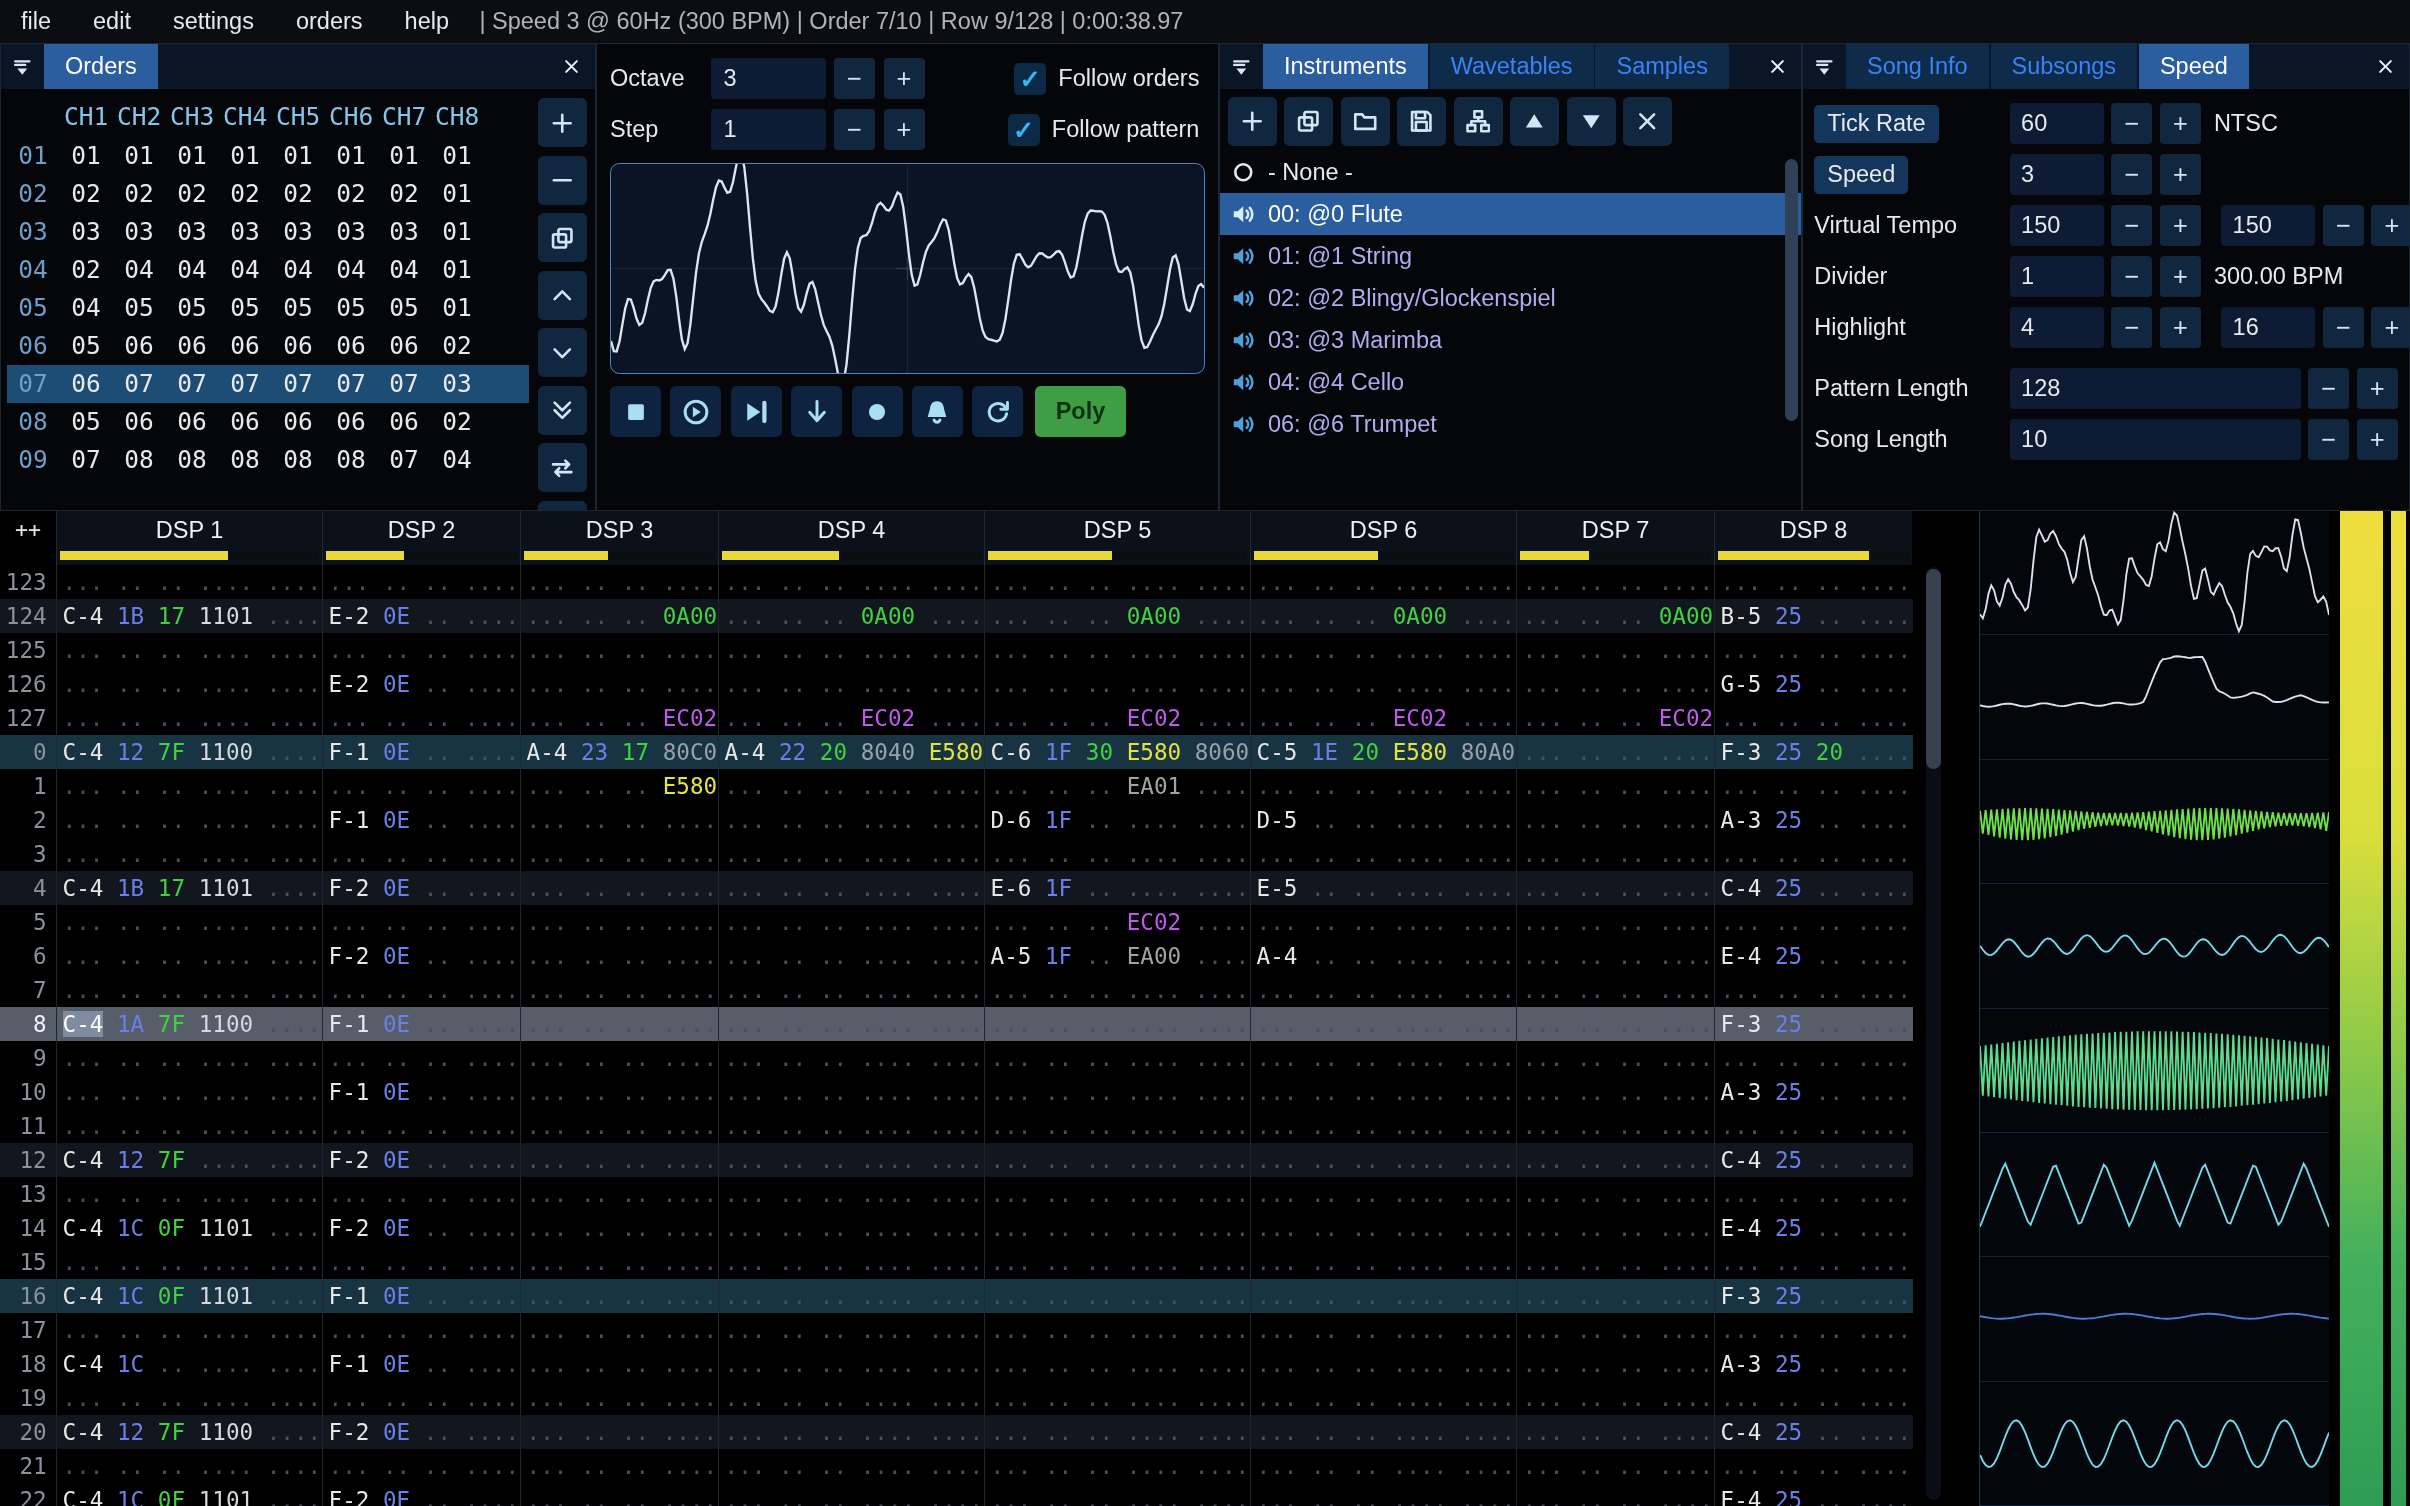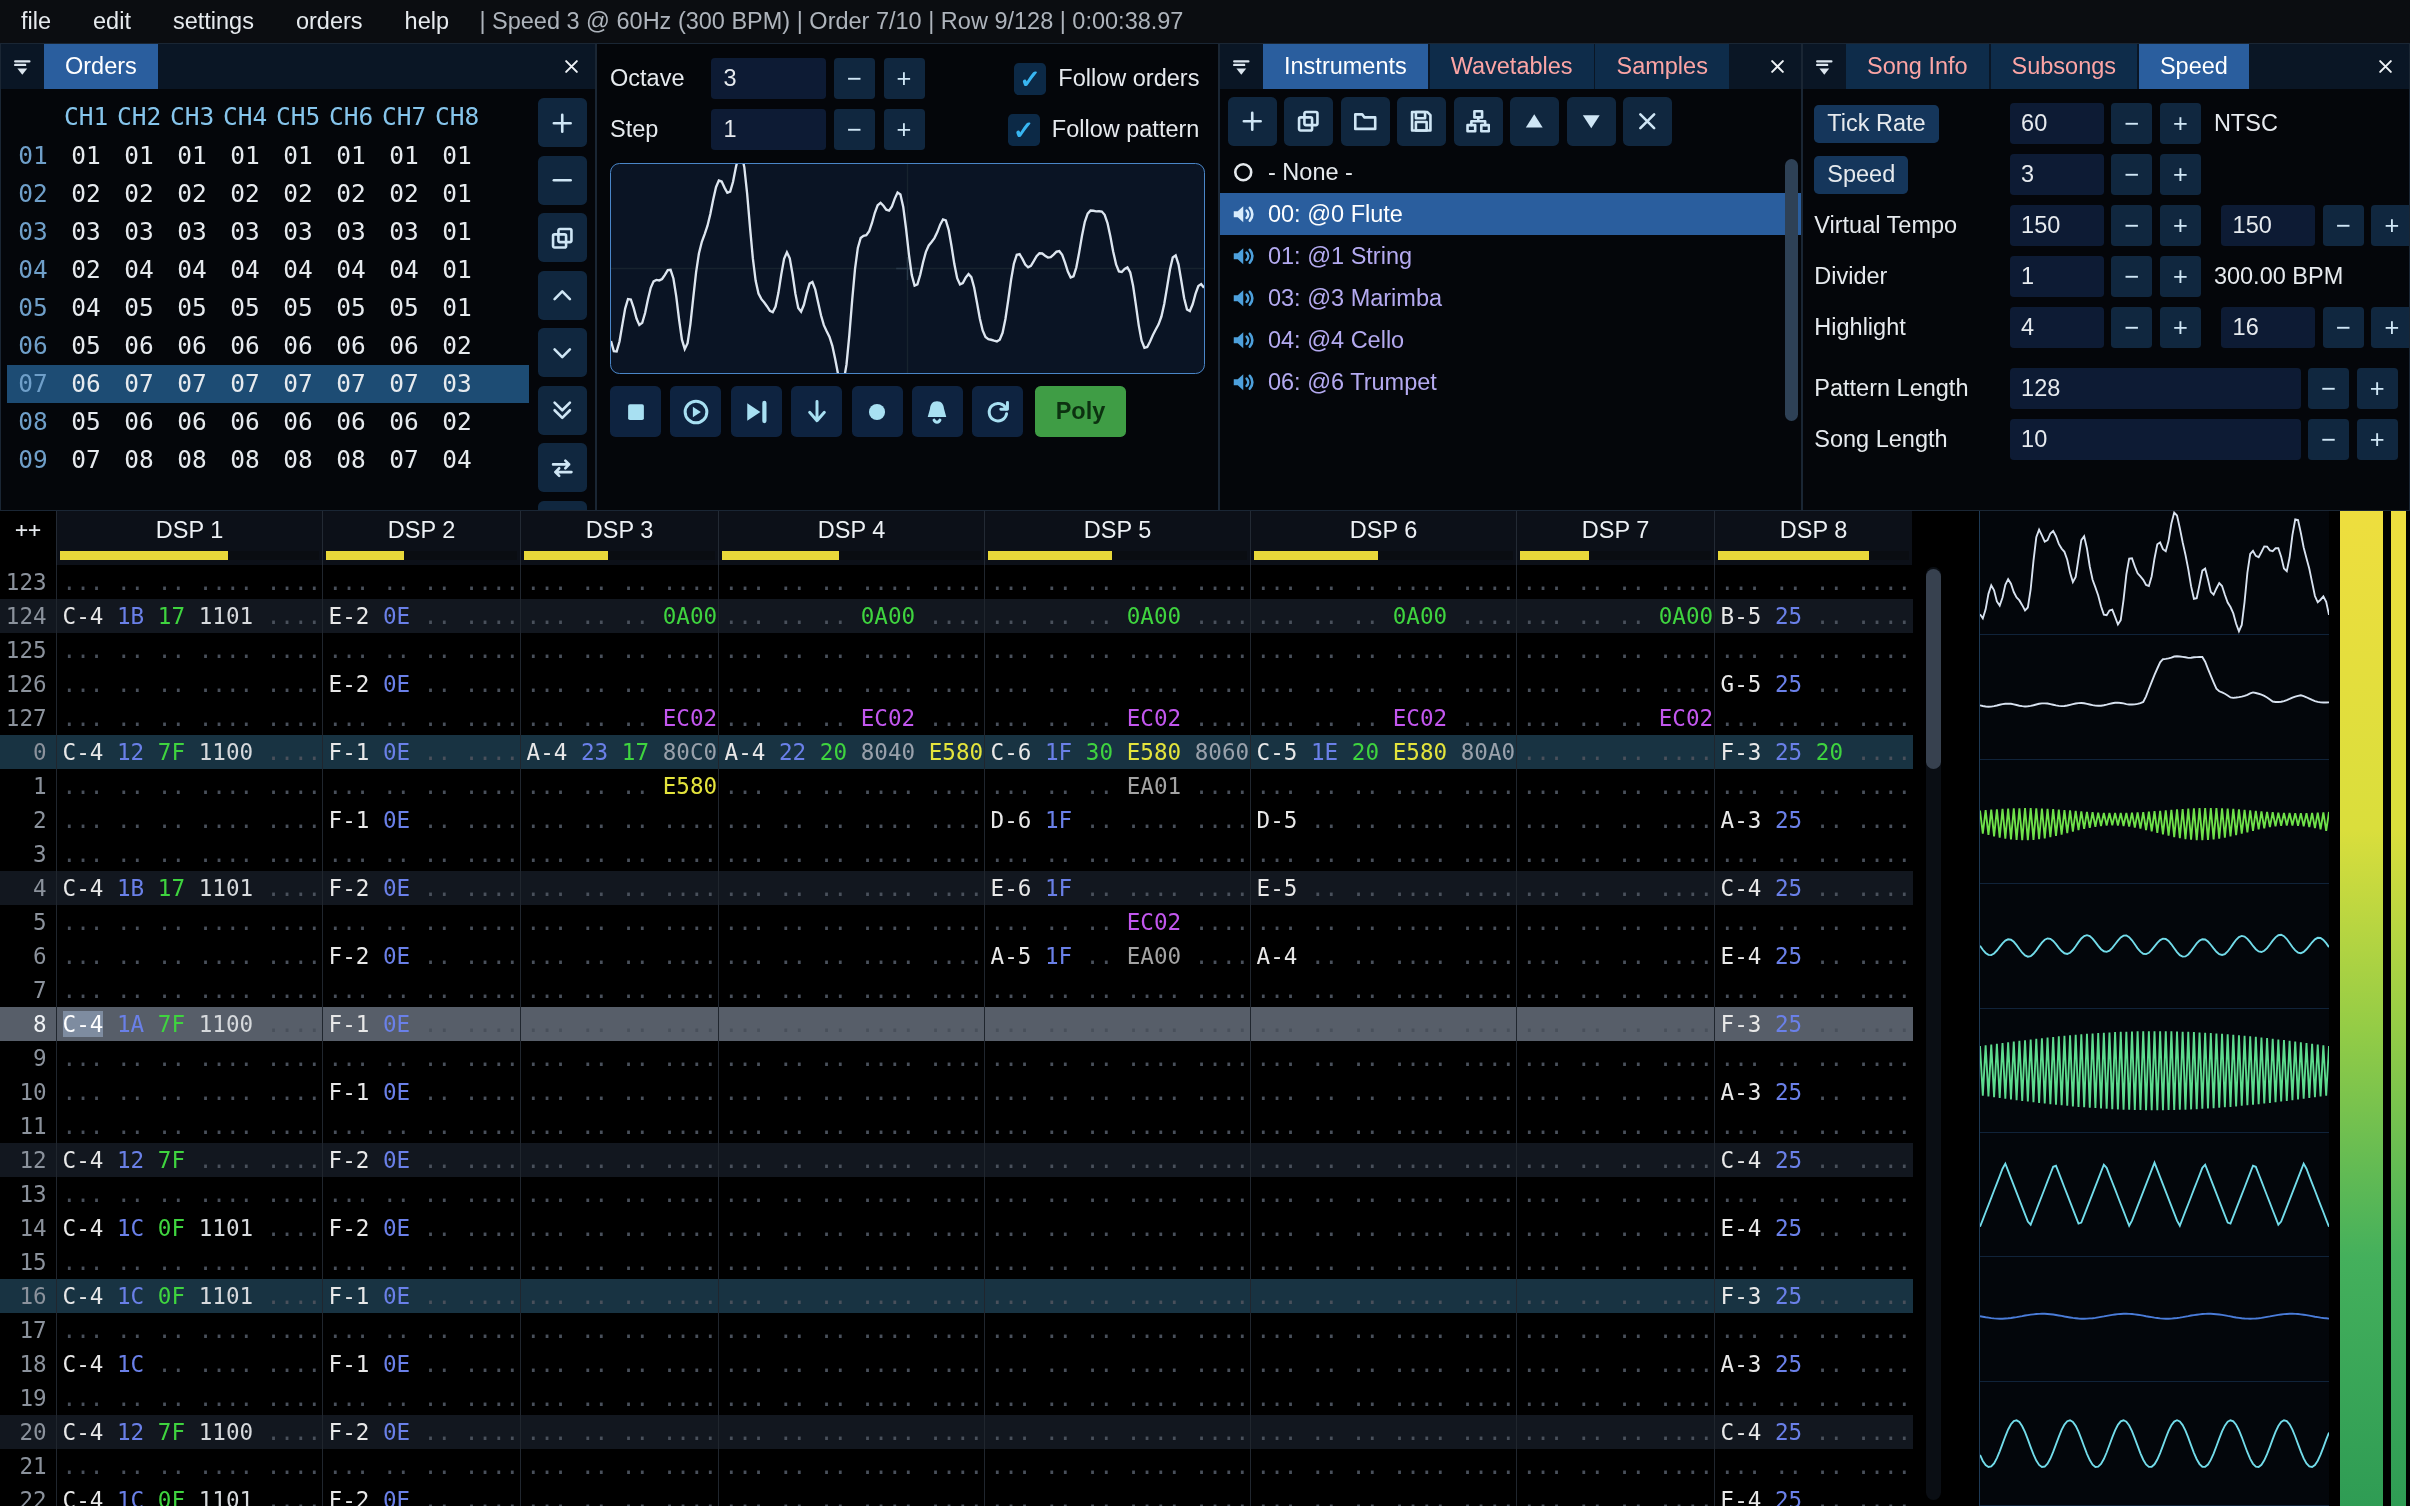--- a/index.html
+++ b/index.html
@@ -17,21 +17,21 @@
   #top{height:468px;display:flex;background:#000}
   .panel{background:#04060a;border:0.9px solid #1a2634;display:flex;flex-direction:column;overflow:hidden}
   #orders-panel{width:596px}
   #play-panel{width:623px}
   #instr-panel{width:583px}
   #song-panel{width:608px}
 
   .tabbar{height:45px;background:#0a1625;display:flex;align-items:stretch;flex:0 0 auto}
   .winmenu{width:43px;display:flex;align-items:center;justify-content:center;color:#dce6ef}
   .winmenu svg{width:22.6px;height:22.6px}
-  .tab{display:flex;align-items:center;padding:0 21px;background:#0e2c4a;margin-right:1.9px;color:#fca5a5}
+  .tab{display:flex;align-items:center;padding:0 21px;background:#0e2c4a;margin-right:1.9px;color:#3b82f6}
   .tab.active{background:#2a5e9e;color:#fff}
   .spacer{flex:1}
   .closebtn{width:47px;display:flex;align-items:center;justify-content:center;color:#eef2f6}
   .closebtn svg{width:19px;height:19px}
 
   
   #orders-body{flex:1;display:flex}
   #orders-table{flex:1;font-family:"DejaVu Sans Mono",monospace;font-size:24.5px;padding:7.5px 0 0 5.6px}
   .ord-head{display:flex;height:40px;line-height:40px;color:#86c5ec}
   .ord-head span{width:53px;text-align:center}
@@ -471,20 +471,27 @@
             <path d="M1.8 6v4h2.6L8 13.2V2.8L4.4 6z" fill="currentColor" stroke="none"></path>
             <path d="M10.2 5.6a3.4 3.4 0 010 4.8M12.3 3.8a6.2 6.2 0 010 8.4"></path>
           </svg>
           <span>01: @1 String</span>
         </div>
         <div class="ins-row">
           <svg viewBox="0 0 16 16" fill="none" stroke="currentColor" stroke-width="1.7" stroke-linecap="round" stroke-linejoin="round">
             <path d="M1.8 6v4h2.6L8 13.2V2.8L4.4 6z" fill="currentColor" stroke="none"></path>
             <path d="M10.2 5.6a3.4 3.4 0 010 4.8M12.3 3.8a6.2 6.2 0 010 8.4"></path>
           </svg>
+          <span>02: @2 Blingy/Glockenspiel</span>
+        </div>
+        <div class="ins-row">
+          <svg viewBox="0 0 16 16" fill="none" stroke="currentColor" stroke-width="1.7" stroke-linecap="round" stroke-linejoin="round">
+            <path d="M1.8 6v4h2.6L8 13.2V2.8L4.4 6z" fill="currentColor" stroke="none"></path>
+            <path d="M10.2 5.6a3.4 3.4 0 010 4.8M12.3 3.8a6.2 6.2 0 010 8.4"></path>
+          </svg>
           <span>03: @3 Marimba</span>
         </div>
         <div class="ins-row">
           <svg viewBox="0 0 16 16" fill="none" stroke="currentColor" stroke-width="1.7" stroke-linecap="round" stroke-linejoin="round">
             <path d="M1.8 6v4h2.6L8 13.2V2.8L4.4 6z" fill="currentColor" stroke="none"></path>
             <path d="M10.2 5.6a3.4 3.4 0 010 4.8M12.3 3.8a6.2 6.2 0 010 8.4"></path>
           </svg>
           <span>04: @4 Cello</span>
         </div>
         <div class="ins-row">

